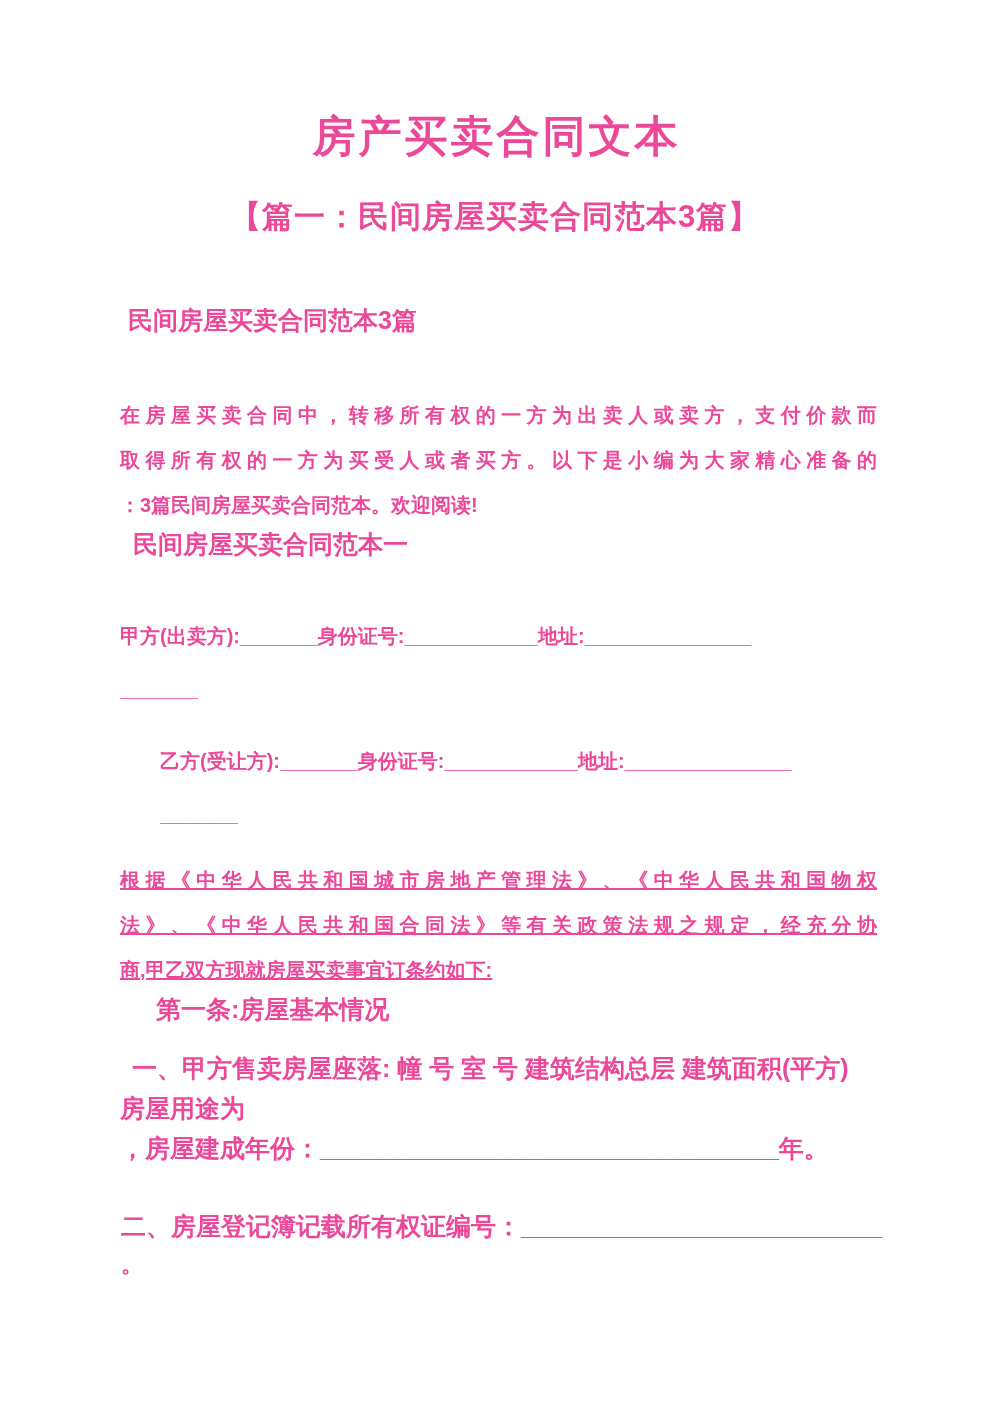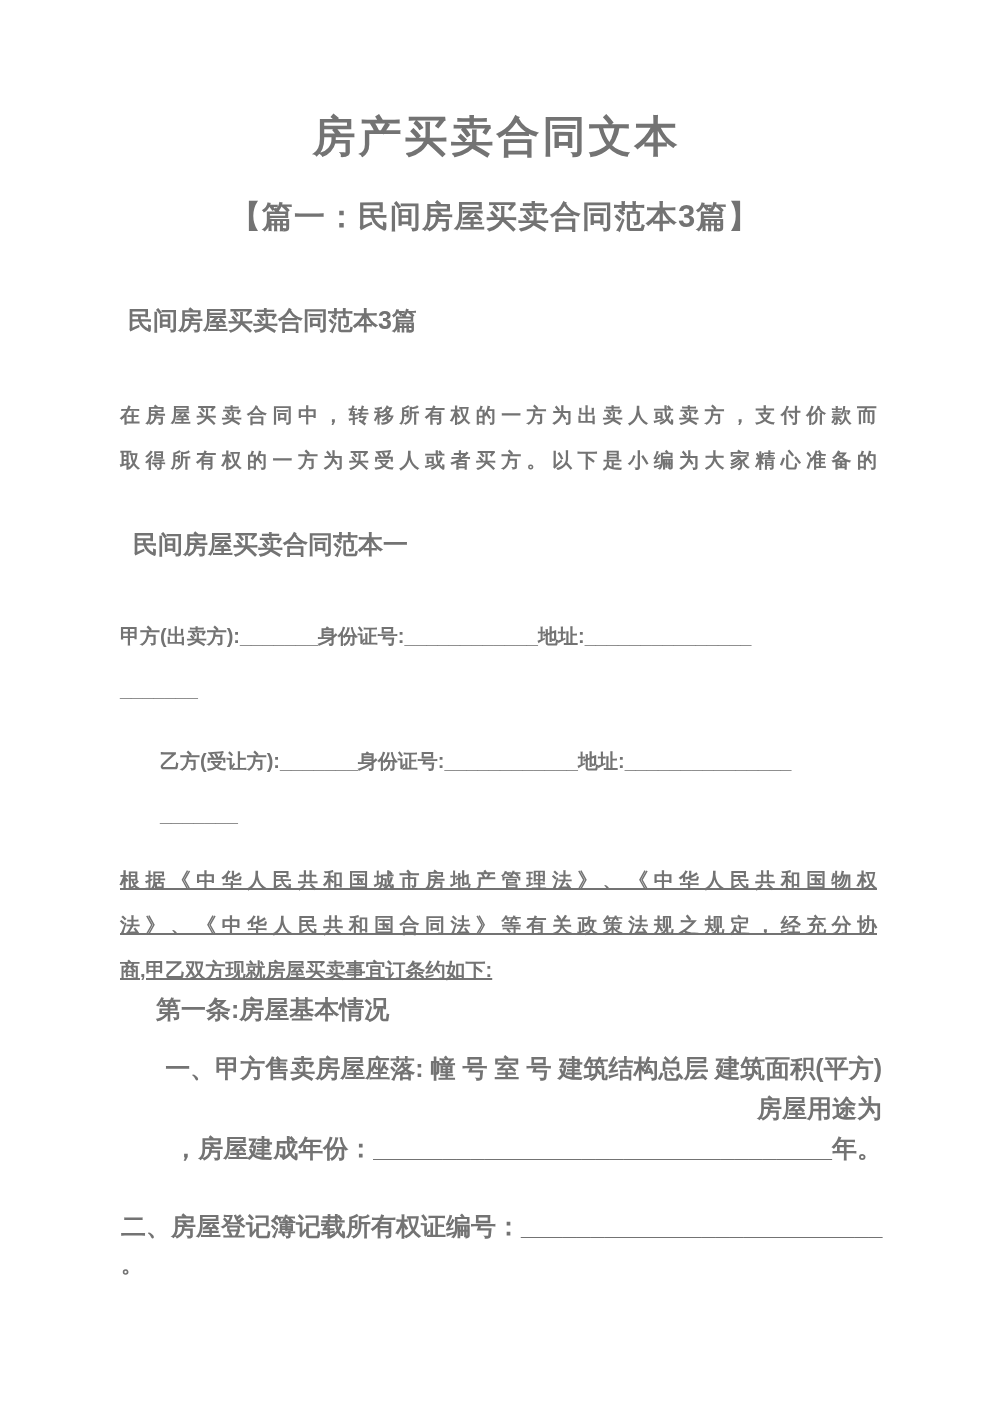--- a/index.html
+++ b/index.html
@@ -1,21 +1,21 @@
 <!DOCTYPE html>
 <html><head>
 <meta charset="utf-8">
 <style>
   html, body { margin: 0; padding: 0; background: #ffffff; }
   .page {
     position: relative;
     width: 993px;
     height: 1404px;
     background: #ffffff;
-    color: #737373;
+    color: #ec4899;
     font-family: "Liberation Sans", "DejaVu Sans", sans-serif;
     font-weight: bold;
     overflow: hidden;
   }
   .abs { position: absolute; }
 
   .doc-title {
     top: 108px; left: 0; width: 993px;
     text-align: center;
     font-family: "Liberation Serif", "DejaVu Serif", serif;
@@ -41,39 +41,40 @@
   .line.fill {
     white-space: normal;
     text-align: justify;
     text-align-last: justify;
   }
 
   .party { font-size: 20px; line-height: 53px; }
   .party-a { top: 610px; left: 120px; width: 760px; }
   .party-b { top: 735px; left: 120px; width: 760px; margin-left: 40px; }
 
-  .item1 { top: 1048px; left: 120px; width: 762px; font-size: 25px; line-height: 40px; text-align: right; }
+  .item1 { top: 1048px; left: 120px; width: 762px; font-size: 25px; line-height: 40px; }
   .item1 .line:first-child { padding-left: 12px; }
   .item2 { top: 1210px; left: 121px; font-size: 25px; white-space: pre; }
   .trailing-period { top: 1250px; left: 121px; font-size: 22px; }
 </style>
 </head>
 <body>
 
 <div class="page">
 
   <div class="abs doc-title">房产买卖合同文本</div>
 
   <div class="abs doc-subtitle">【篇一：民间房屋买卖合同范本3篇】</div>
 
   <div class="abs section-heading">民间房屋买卖合同范本3篇</div>
 
   <div class="abs para intro">
     <div class="line fill">在房屋买卖合同中，转移所有权的一方为出卖人或卖方，支付价款而</div>
     <div class="line fill">取得所有权的一方为买受人或者买方。以下是小编为大家精心准备的</div>
+    <div class="line">：3篇民间房屋买卖合同范本。欢迎阅读!</div>
   </div>
 
   <div class="abs subsection-heading">民间房屋买卖合同范本一</div>
 
   <div class="abs party party-a">
     <div class="line">甲方(出卖方):_______身份证号:____________地址:_______________</div>
     <div class="line">_______</div>
   </div>
 
   <div class="abs party party-b">

